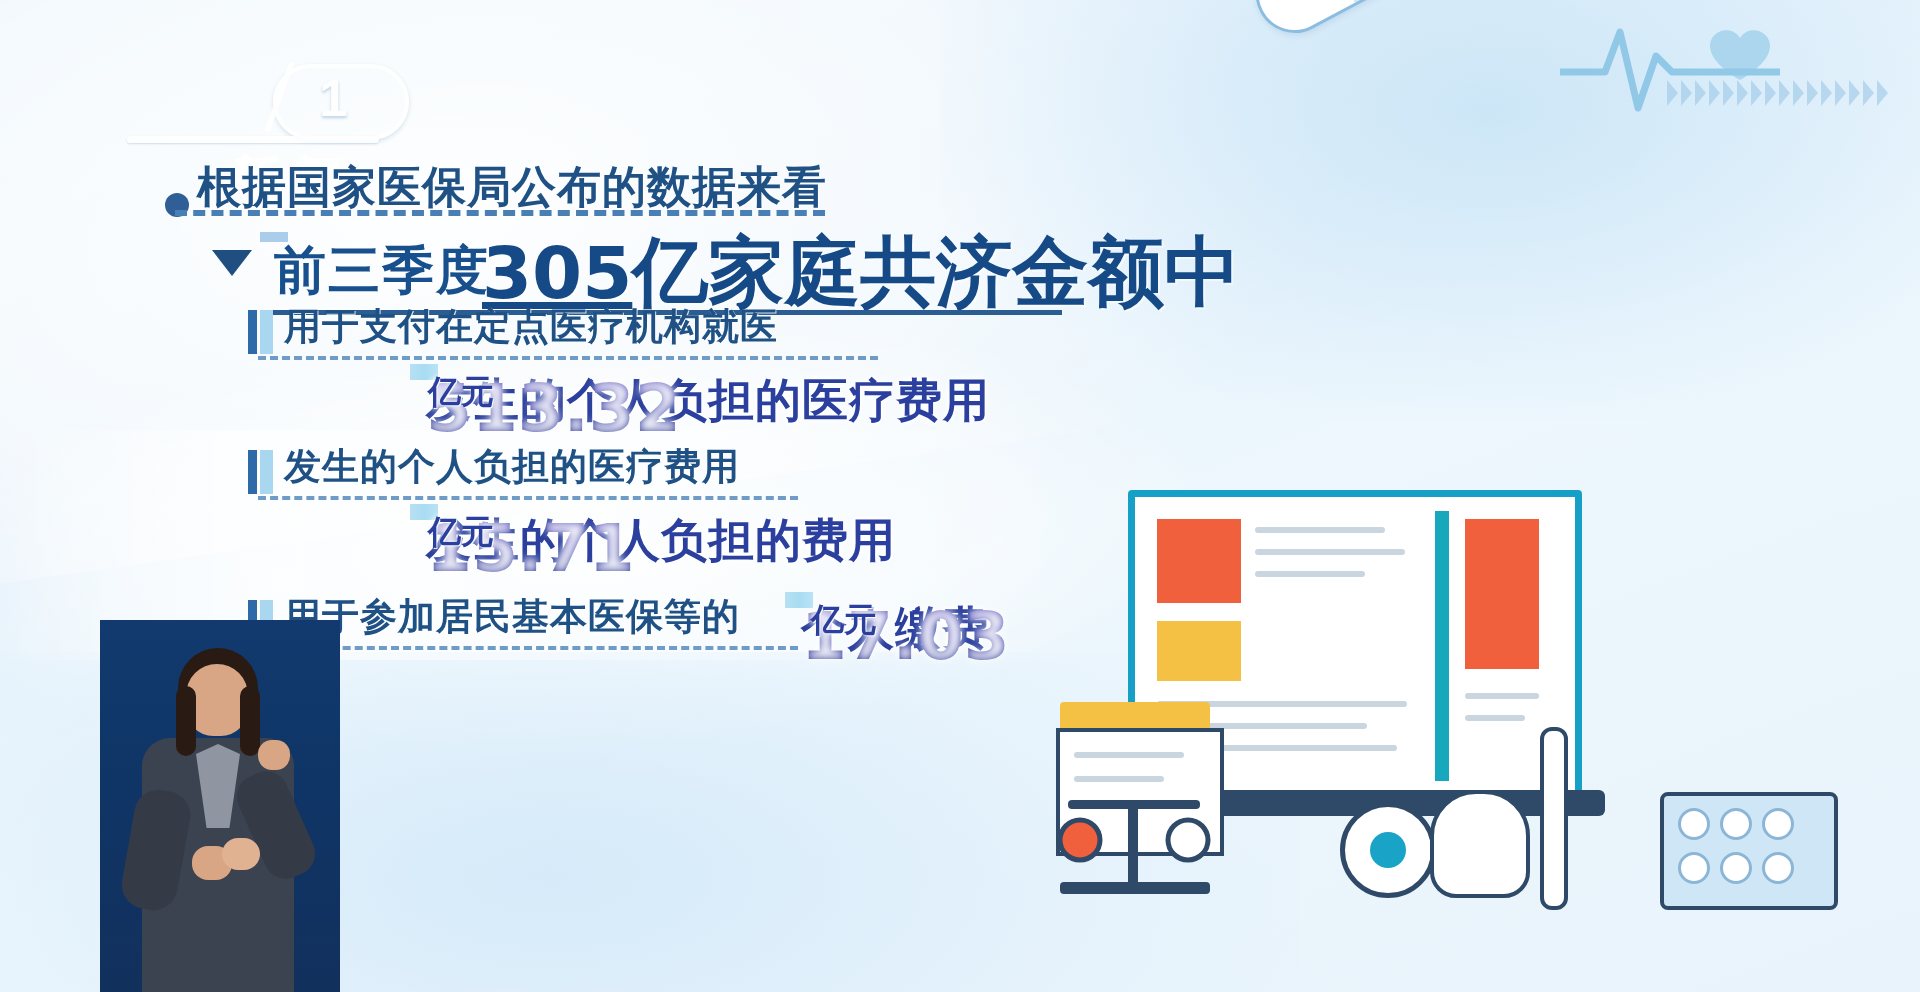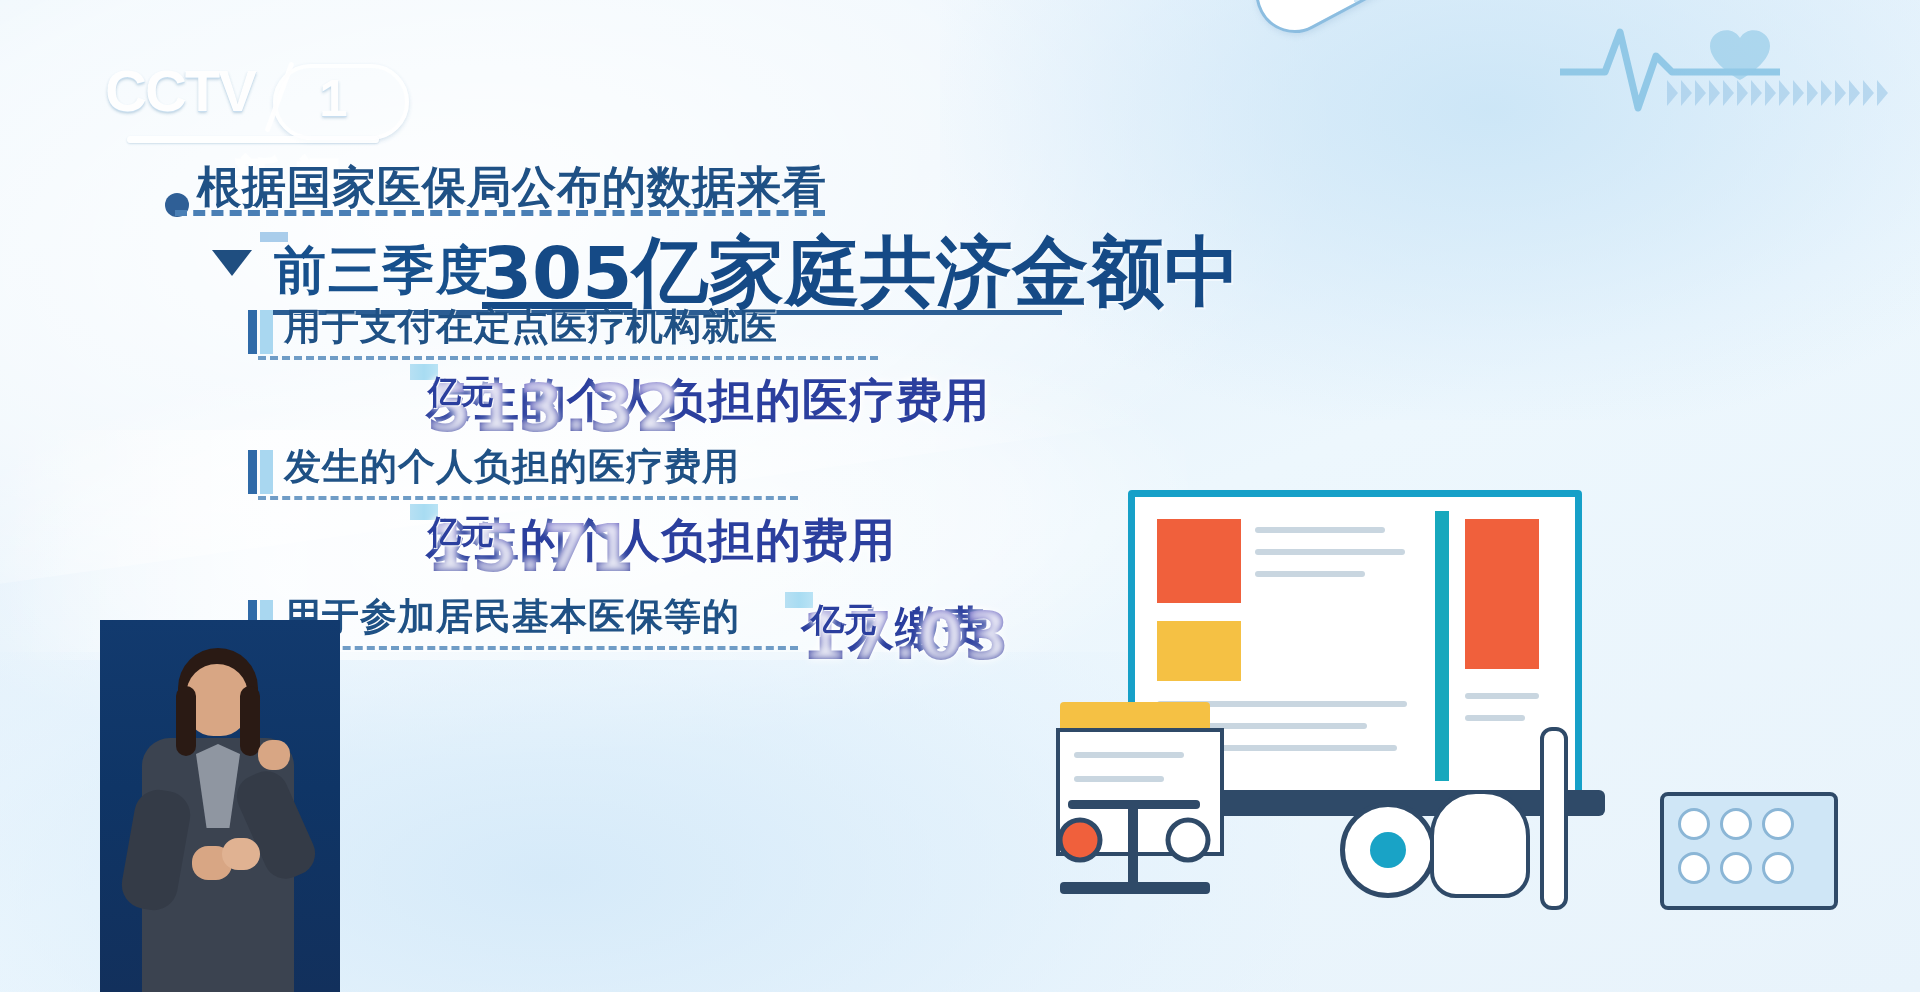--- a/index.html
+++ b/index.html
@@ -174,23 +174,20 @@
       <div class="chev"></div>
       <div class="chev"></div>
       <div class="chev"></div>
       <div class="chev"></div>
       <div class="chev"></div>
       <div class="chev"></div>
       <div class="chev"></div>
     </div>
 
   <div class="logo">
-    <div class="logo-row">
-      <div class="cc">CCTV</div>
-    </div>
     <div class="logo-oval"></div>
     <div class="logo-slash"></div>
     <div class="logo-13" style="position:absolute;left:212px;top:6px;">1</div>
     <div class="logo-bar"></div>
     <div class="logo-cn">新闻</div>
   </div>
 
   <div class="l1wrap">
     <div class="l1dot"></div>
     <div class="l1 txt">根据国家医保局公布的数据来看</div>

